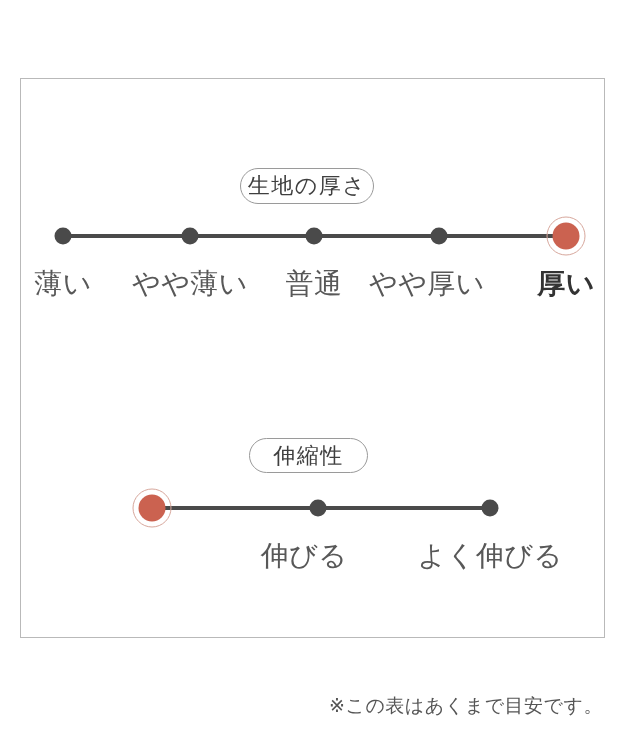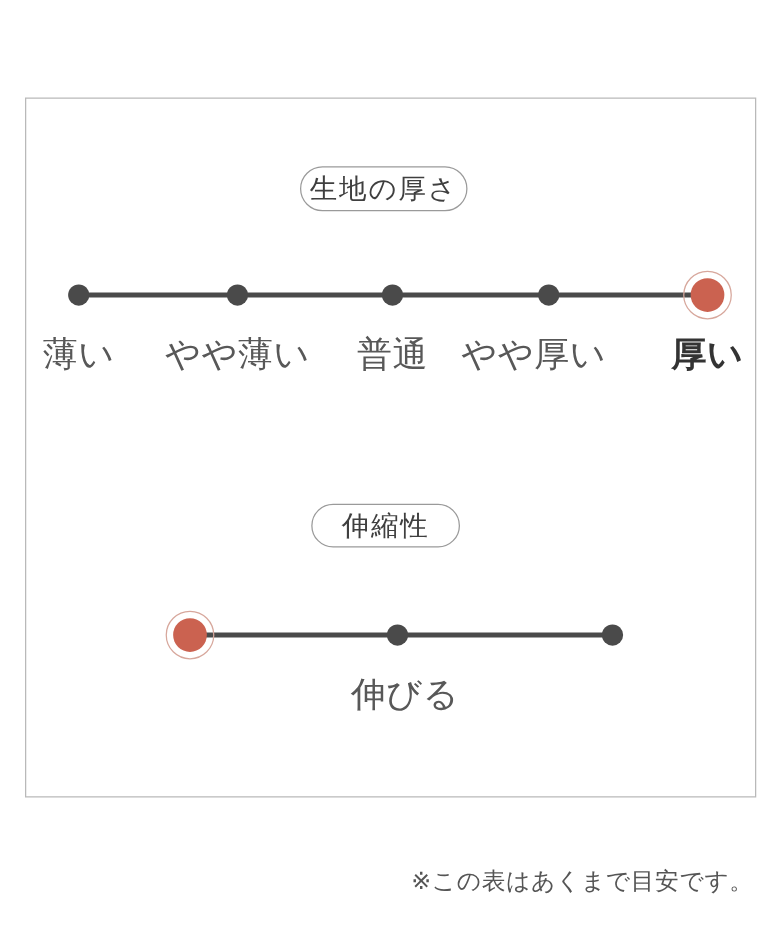--- a/index.html
+++ b/index.html
@@ -36,20 +36,21 @@
     justify-content: center;
     border: 1px solid #9a9a9a;
     border-radius: 999px;
     color: #3f3f3f;
     font-size: 22px;
     letter-spacing: 1.5px;
     line-height: 1;
     box-sizing: border-box;
     background: #ffffff;
     white-space: nowrap;
+    margin-top: 35px;
   }
   #pill-thickness {
     left: 240px;
     top: 133px;
     width: 134px;
     height: 36px;
   }
   #pill-stretch {
     left: 249px;
     top: 403px;
@@ -173,16 +174,17 @@
 
 <div class="scale" id="scale-stretch">
   <div class="track" id="track-stretch"></div>
 
   <div class="dot-ring" style="left:152px"></div>
 
   <div class="dot active" style="left:152px"></div>
   <div class="dot inactive" style="left:318px"></div>
   <div class="dot inactive" style="left:490px"></div>
 
-  <div class="tick-label" style="left:324px">伸びる</div>
+  <div class="tick-label" style="left:304px">伸びる</div>
+  <div class="tick-label" style="left:490px">よく伸びる</div>
 </div>
 
 <div id="footnote">※この表はあくまで目安です。</div>
 
 </body></html>

